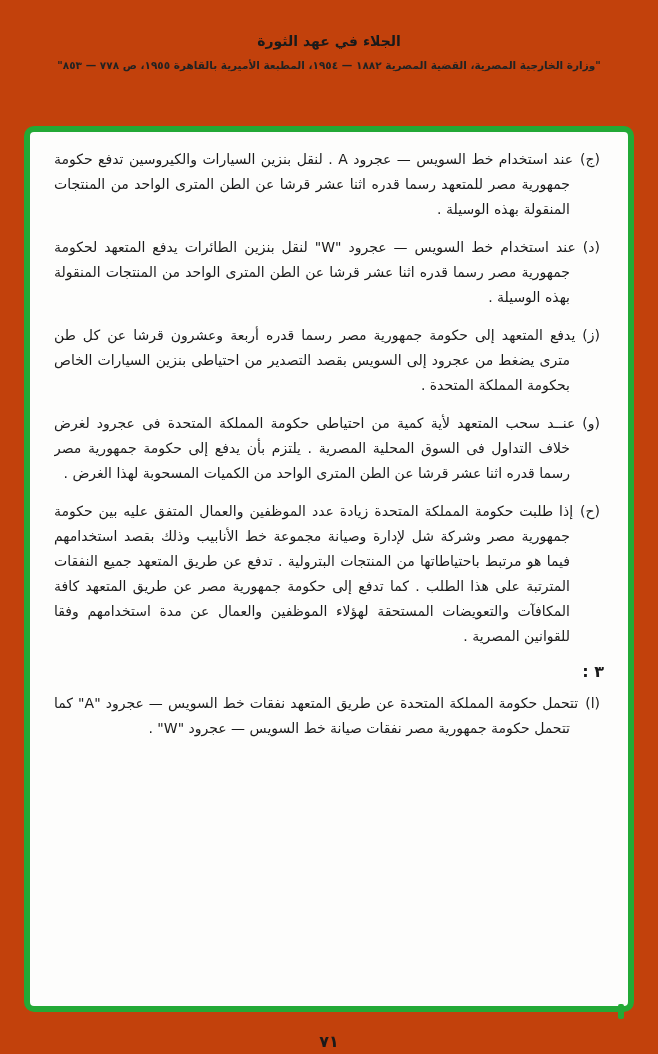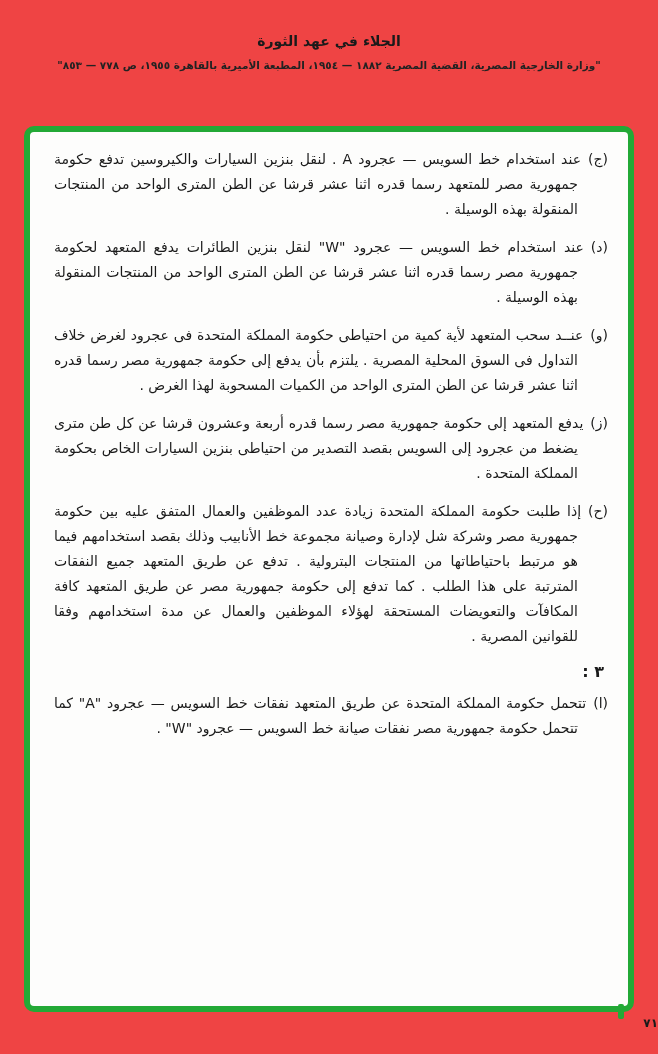--- a/index.html
+++ b/index.html
@@ -1,48 +1,48 @@
 <!DOCTYPE html>
 <html lang="ar" dir="rtl"><head>
 <meta charset="utf-8">
 <style>
   html,body{margin:0;padding:0;background:#ffffff;}
   .page{
     width:658px;height:1054px;position:relative;overflow:hidden;
-    background:#ef4444;color:#1a1a1a;
+    background:#c2410c;color:#1a1a1a;
     font-family:"DejaVu Sans",sans-serif;direction:rtl;
   }
   .doc-header{ text-align:center; padding-top:33px; }
   .title1{ font-size:14px; font-weight:bold; letter-spacing:0.2px; }
   .title2{ font-size:15px; font-weight:bold; margin-top:13px; }
   .citation{ font-size:10.5px; font-weight:bold; margin-top:10px; color:#222; }
 
   .green-box{
     position:absolute; left:24px; top:126px; width:610px; height:886px;
     box-sizing:border-box; border:6px solid #23a936; border-radius:10px;
     padding:15px 20px 6px 24px; background:#fdfdfc;
   }
   .corner-stub{
     position:absolute; right:4px; bottom:-13px; width:6px; height:15px;
     background:#23a936; border-radius:2px;
   }
   .box-inner{ overflow:hidden; height:100%; }
 
   .clause{
-    margin:0 0 13px 0; font-size:14px; line-height:25px;
+    margin:0 8px 13px 0; font-size:14px; line-height:25px;
     text-align:justify; text-justify:inter-word;
     padding-right:30px; text-indent:-30px;
   }
   .clause-label{ margin-left:7px; white-space:nowrap; }
   .section-heading{
     font-size:16px; font-weight:bold; margin:2px 4px 10px 0; text-align:right;
   }
   .page-number{
-    position:absolute; bottom:24px; left:0; width:100%;
-    text-align:right; font-size:12px; font-weight:bold;
+    position:absolute; bottom:3px; left:0; width:100%;
+    text-align:center; font-size:16px; font-weight:bold;
   }
 </style>
 </head>
 <body>
 
 <div class="page">
 
   <div class="doc-header">
     <div class="title1">الجلاء في عهد الثورة</div>
     <div class="citation">"وزارة الخارجية المصرية، القضية المصرية ١٨٨٢ — ١٩٥٤، المطبعة الأميرية بالقاهرة ١٩٥٥، ص ٧٧٨ — ٨٥٣"</div>
@@ -52,24 +52,24 @@
     <span class="corner-stub"></span>
     <div class="box-inner">
 
       <p class="clause">
         <span class="clause-label">(ج)</span><span>عند استخدام خط السويس — عجرود A . لنقل بنزين السيارات والكيروسين تدفع حكومة جمهورية مصر للمتعهد رسما قدره اثنا عشر قرشا عن الطن المترى الواحد من المنتجات المنقولة بهذه الوسيلة .</span>
       </p>
       <p class="clause">
         <span class="clause-label">(د)</span><span>عند استخدام خط السويس — عجرود "W" لنقل بنزين الطائرات يدفع المتعهد لحكومة جمهورية مصر رسما قدره اثنا عشر قرشا عن الطن المترى الواحد من المنتجات المنقولة بهذه الوسيلة .</span>
       </p>
       <p class="clause">
-        <span class="clause-label">(و)</span><span>عنــد سحب المتعهد لأية كمية من احتياطى حكومة المملكة المتحدة فى عجرود لغرض خلاف التداول فى السوق المحلية المصرية . يلتزم بأن يدفع إلى حكومة جمهورية مصر رسما قدره اثنا عشر قرشا عن الطن المترى الواحد من الكميات المسحوبة لهذا الغرض .</span>
+        <span class="clause-label">(ز)</span><span>يدفع المتعهد إلى حكومة جمهورية مصر رسما قدره أربعة وعشرون قرشا عن كل طن مترى يضغط من عجرود إلى السويس بقصد التصدير من احتياطى بنزين السيارات الخاص بحكومة المملكة المتحدة .</span>
       </p>
       <p class="clause">
-        <span class="clause-label">(ز)</span><span>يدفع المتعهد إلى حكومة جمهورية مصر رسما قدره أربعة وعشرون قرشا عن كل طن مترى يضغط من عجرود إلى السويس بقصد التصدير من احتياطى بنزين السيارات الخاص بحكومة المملكة المتحدة .</span>
+        <span class="clause-label">(و)</span><span>عنــد سحب المتعهد لأية كمية من احتياطى حكومة المملكة المتحدة فى عجرود لغرض خلاف التداول فى السوق المحلية المصرية . يلتزم بأن يدفع إلى حكومة جمهورية مصر رسما قدره اثنا عشر قرشا عن الطن المترى الواحد من الكميات المسحوبة لهذا الغرض .</span>
       </p>
       <p class="clause">
         <span class="clause-label">(ح)</span><span>إذا طلبت حكومة المملكة المتحدة زيادة عدد الموظفين والعمال المتفق عليه بين حكومة جمهورية مصر وشركة شل لإدارة وصيانة مجموعة خط الأنابيب وذلك بقصد استخدامهم فيما هو مرتبط باحتياطاتها من المنتجات البترولية . تدفع عن طريق المتعهد جميع النفقات المترتبة على هذا الطلب . كما تدفع إلى حكومة جمهورية مصر عن طريق المتعهد كافة المكافآت والتعويضات المستحقة لهؤلاء الموظفين والعمال عن مدة استخدامهم وفقا للقوانين المصرية .</span>
       </p>
 
       <div class="section-heading">٣ :</div>
 
       <p class="clause">
         <span class="clause-label">(ا)</span><span>تتحمل حكومة المملكة المتحدة عن طريق المتعهد نفقات خط السويس — عجرود "A" كما تتحمل حكومة جمهورية مصر نفقات صيانة خط السويس — عجرود "W" .</span>
       </p>

